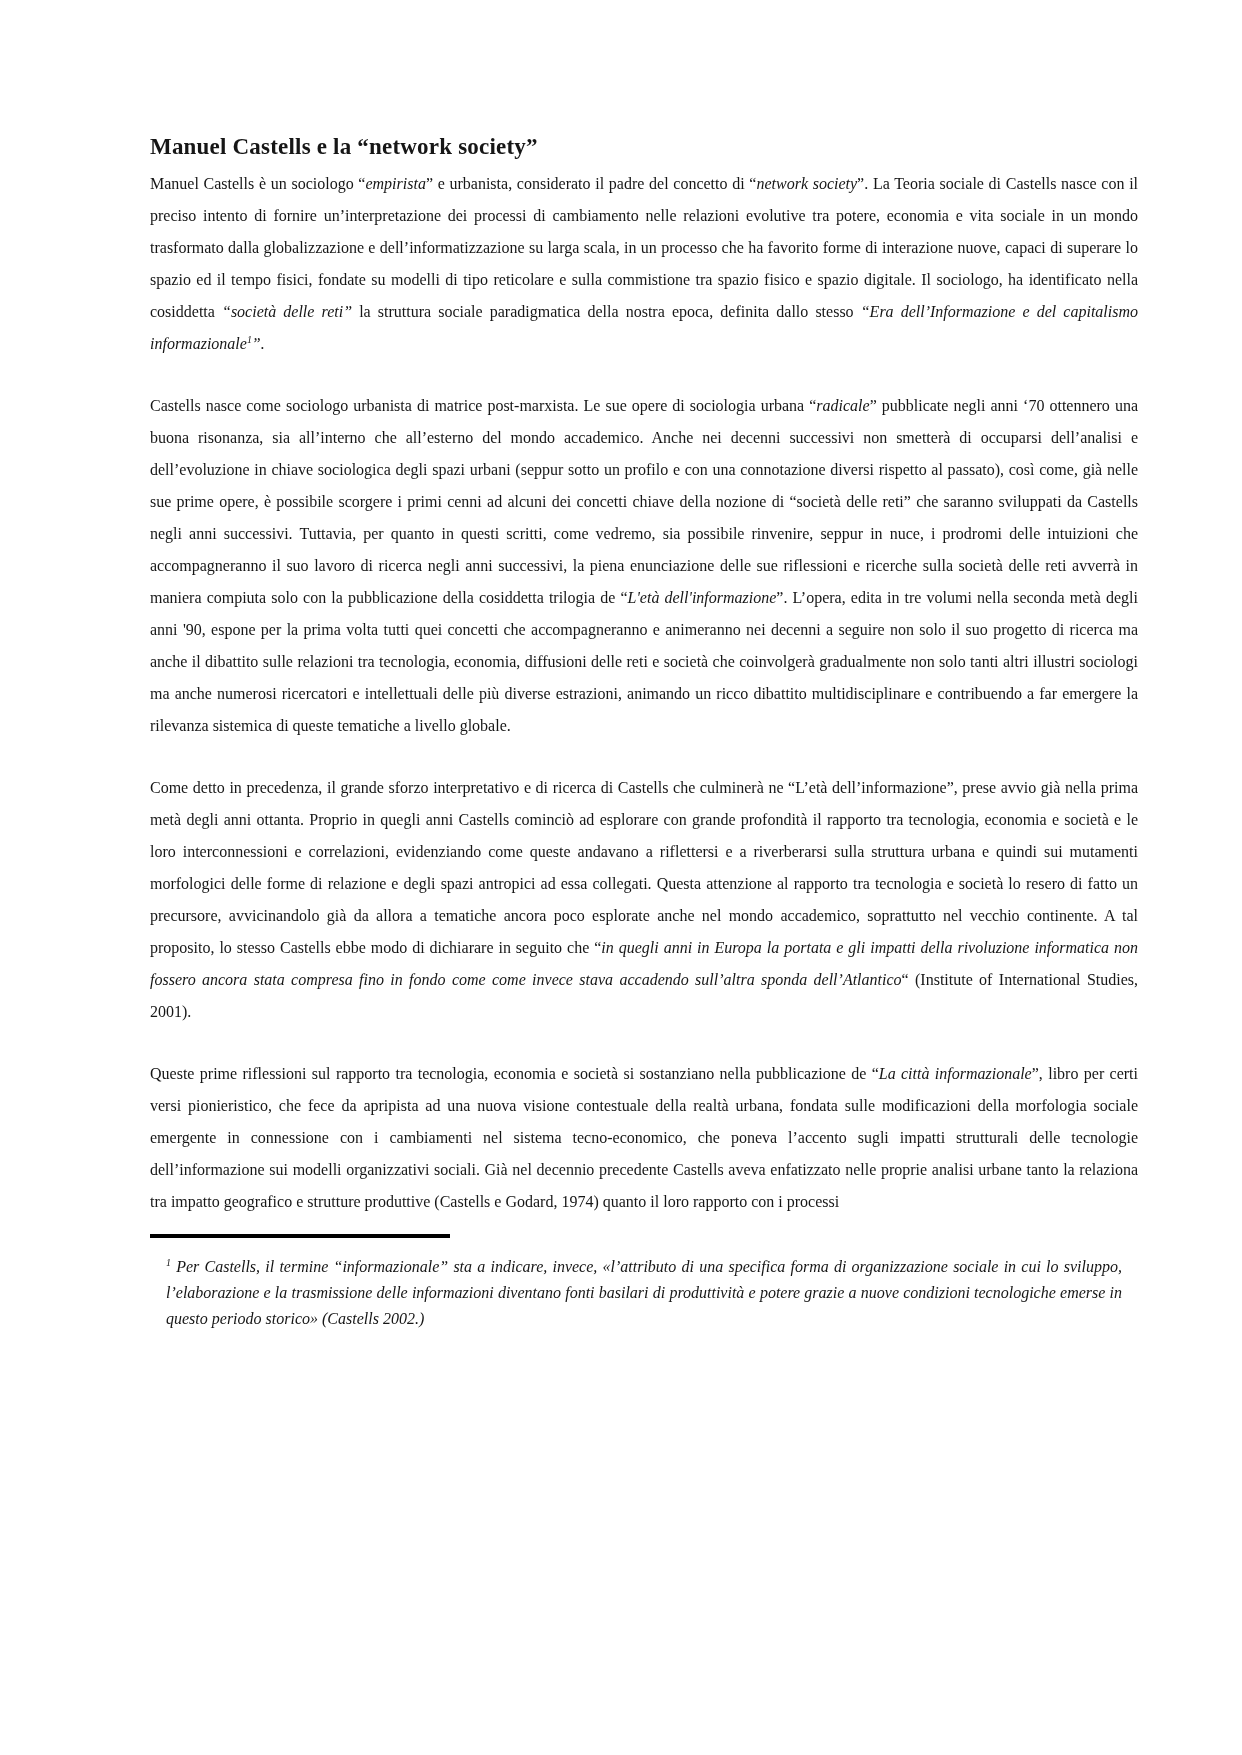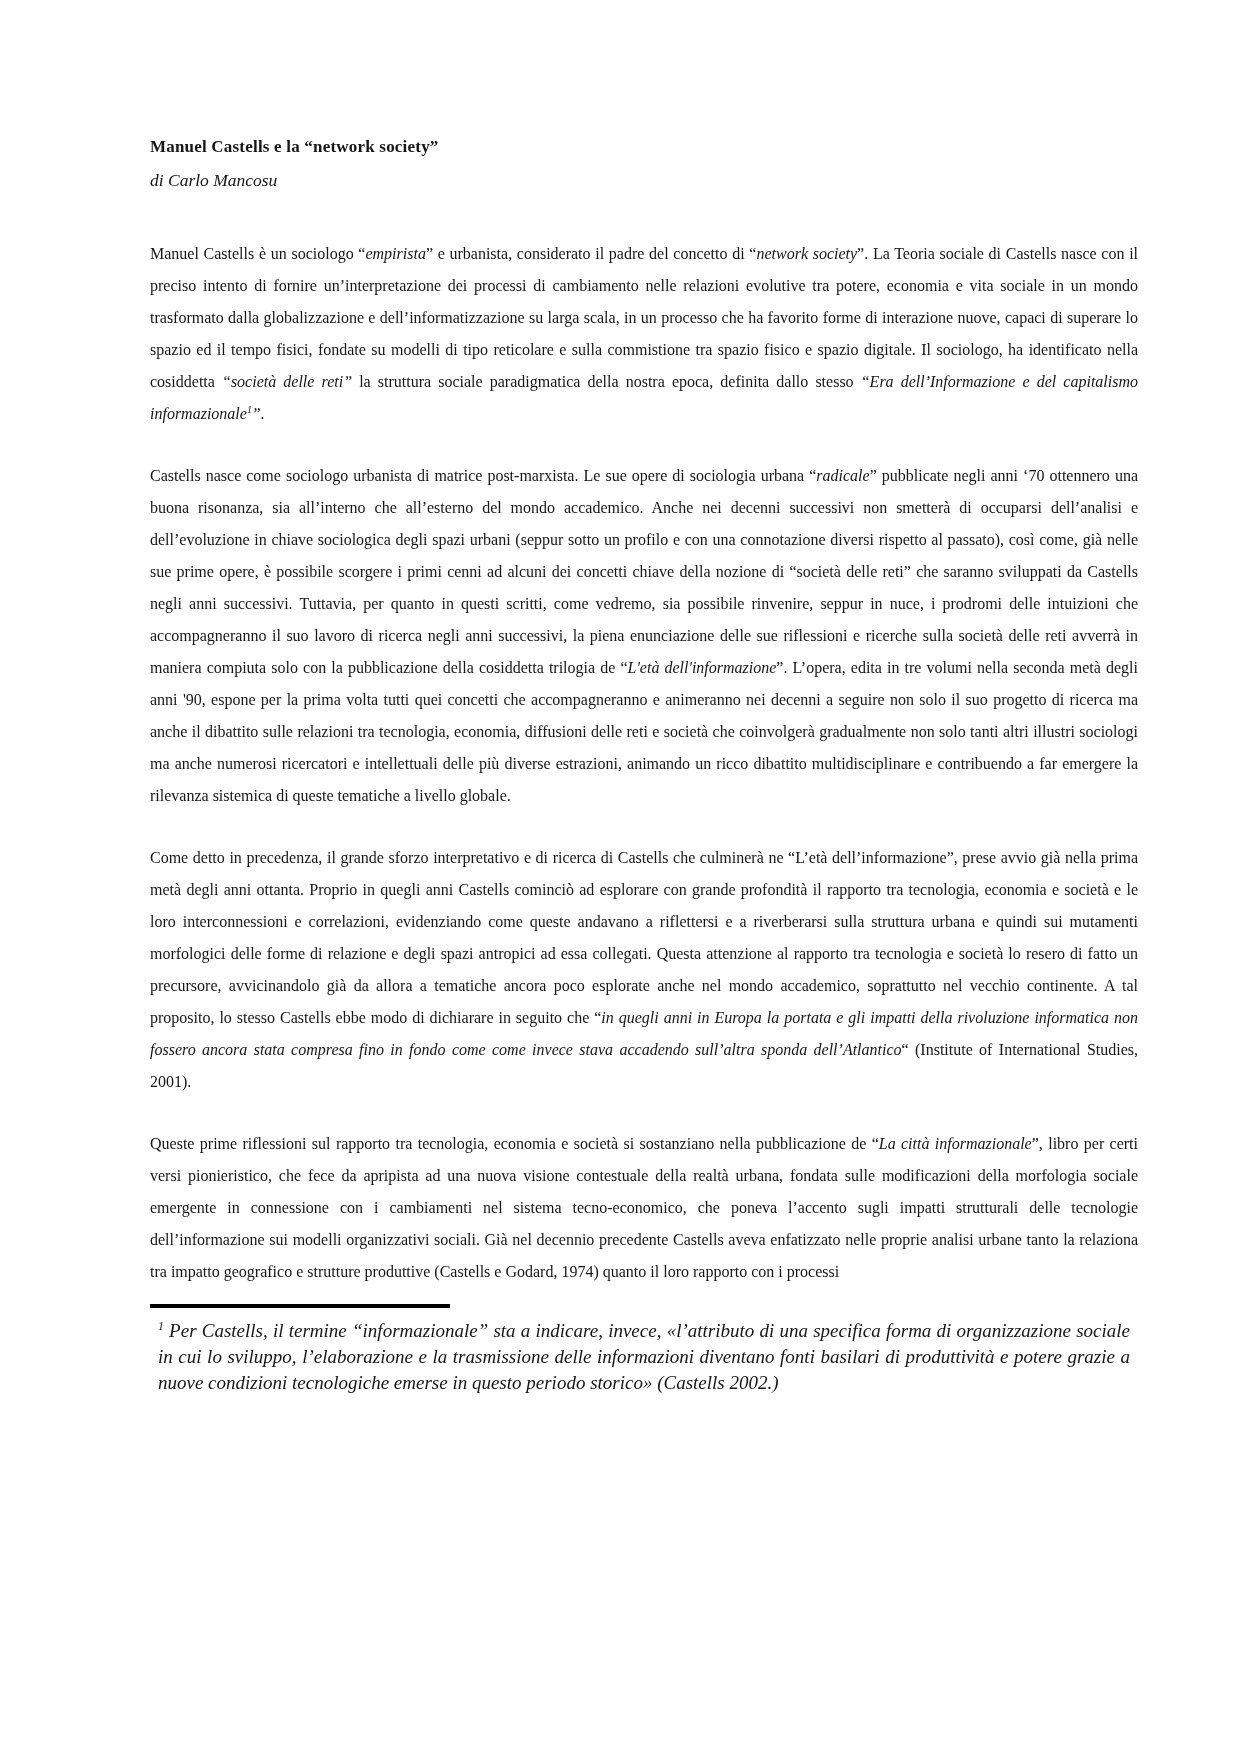--- a/index.html
+++ b/index.html
@@ -17,21 +17,21 @@
   }
   .page {
     box-sizing: border-box;
     width: 1242px;
     height: 1755px;
     padding: 134px 104px 60px 150px;
     background: #ffffff;
     overflow: hidden;
   }
   .doc-title {
-    font-size: 17px;
+    font-size: 23px;
     line-height: 26px;
     font-weight: 700;
     margin: 0 0 8px 0;
     letter-spacing: 0.2px;
   }
   .byline {
     font-size: 17.5px;
     line-height: 24px;
     font-style: italic;
     margin: 0 0 46px 0;
@@ -51,35 +51,34 @@
     line-height: 0;
     vertical-align: super;
   }
   .footnote-sep {
     width: 300px;
     height: 0;
     border-top: 4px solid #000000;
     margin: 16px 0 10px 0;
   }
   p.footnote {
-    font-size: 19px;
+    font-size: 16px;
     line-height: 26px;
     font-style: italic;
     text-align: justify;
-    margin: 8px;
+    margin: 16px;
   }
 </style>
 </head>
 <body>
 
 <div class="page">
 
   <h1 class="doc-title">Manuel Castells e la “network society”</h1>
 
-  <div class="byline">di Carlo Mancosu</div>
 
   <div>
     <p class="body-par"><span>Manuel Castells è un sociologo “</span><span class="it">empirista</span><span>” e urbanista, considerato il padre del concetto di “</span><span class="it">network society</span><span>”. La Teoria sociale di Castells nasce con il preciso intento di fornire un’interpretazione dei processi di cambiamento nelle relazioni evolutive tra potere, economia e vita sociale in un mondo trasformato dalla globalizzazione e dell’informatizzazione su larga scala, in un processo che ha favorito forme di interazione nuove, capaci di superare lo spazio ed il tempo fisici, fondate su modelli di tipo reticolare e sulla commistione tra spazio fisico e spazio digitale. Il sociologo, ha identificato nella cosiddetta </span><span class="it">“società delle reti”</span><span> la struttura sociale paradigmatica della nostra epoca, definita dallo stesso </span><span class="it">“Era dell’Informazione e del capitalismo informazionale</span><sup class="it">1</sup><span class="it">”.</span></p>
 
     <p class="body-par"><span>Castells nasce come sociologo urbanista di matrice post-marxista. Le sue opere di sociologia urbana “</span><span class="it">radicale</span><span>” pubblicate negli anni ‘70 ottennero una buona risonanza, sia all’interno che all’esterno del mondo accademico. Anche nei decenni successivi non smetterà di occuparsi dell’analisi e dell’evoluzione in chiave sociologica degli spazi urbani (seppur sotto un profilo e con una connotazione diversi rispetto al passato), così come, già nelle sue prime opere, è possibile scorgere i primi cenni ad alcuni dei concetti chiave della nozione di “società delle reti” che saranno sviluppati da Castells negli anni successivi. Tuttavia, per quanto in questi scritti, come vedremo, sia possibile rinvenire, seppur in nuce, i prodromi delle intuizioni che accompagneranno il suo lavoro di ricerca negli anni successivi, la piena enunciazione delle sue riflessioni e ricerche sulla società delle reti avverrà in maniera compiuta solo con la pubblicazione della cosiddetta trilogia de “</span><span class="it">L'età dell'informazione</span><span>”. L’opera, edita in tre volumi nella seconda metà degli anni '90, espone per la prima volta tutti quei concetti che accompagneranno e animeranno nei decenni a seguire non solo il suo progetto di ricerca ma anche il dibattito sulle relazioni tra tecnologia, economia, diffusioni delle reti e società che coinvolgerà gradualmente non solo tanti altri illustri sociologi ma anche numerosi ricercatori e intellettuali delle più diverse estrazioni, animando un ricco dibattito multidisciplinare e contribuendo a far emergere la rilevanza sistemica di queste tematiche a livello globale.</span></p>
 
     <p class="body-par"><span>Come detto in precedenza, il grande sforzo interpretativo e di ricerca di Castells che culminerà ne “L’età dell’informazione”, prese avvio già nella prima metà degli anni ottanta.  Proprio in quegli anni Castells cominciò ad esplorare con grande profondità il rapporto tra tecnologia, economia e società e le loro interconnessioni e correlazioni, evidenziando come queste andavano a riflettersi e a riverberarsi sulla struttura urbana e quindi sui mutamenti morfologici delle forme di relazione e degli spazi antropici ad essa collegati. Questa attenzione al rapporto tra tecnologia e società lo resero di fatto un precursore, avvicinandolo già da allora a tematiche ancora poco esplorate anche nel mondo accademico, soprattutto nel vecchio continente. A tal proposito, lo stesso Castells ebbe modo di dichiarare in seguito che “</span><span class="it">in quegli anni in Europa la portata e gli impatti della rivoluzione informatica non fossero ancora stata compresa fino in fondo come come invece stava accadendo sull’altra sponda dell’Atlantico</span><span>“ (Institute of International Studies, 2001).</span></p>
 
     <p class="body-par"><span>Queste prime riflessioni sul rapporto tra tecnologia, economia e società si sostanziano nella pubblicazione de “</span><span class="it">La città informazionale</span><span>”, libro per certi versi pionieristico, che fece da apripista ad una nuova visione contestuale della realtà urbana, fondata sulle modificazioni della morfologia sociale emergente in connessione con i cambiamenti nel sistema tecno-economico, che poneva l’accento sugli impatti strutturali delle tecnologie dell’informazione sui modelli organizzativi sociali. Già nel decennio precedente Castells aveva enfatizzato nelle proprie analisi urbane tanto la relaziona tra impatto geografico e strutture produttive (Castells e Godard, 1974) quanto il loro rapporto con i processi</span></p>
   </div>

